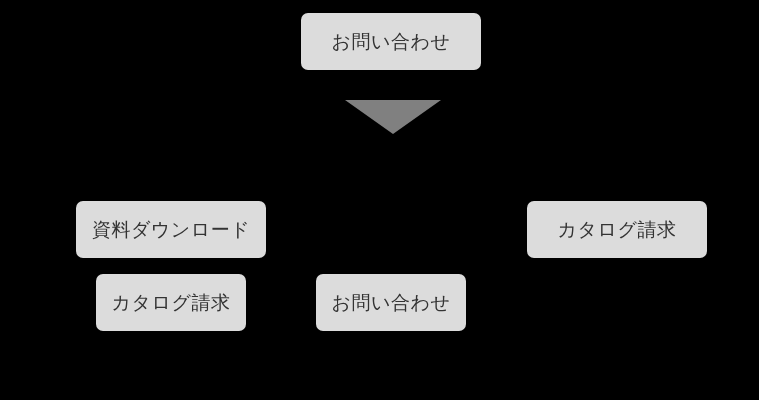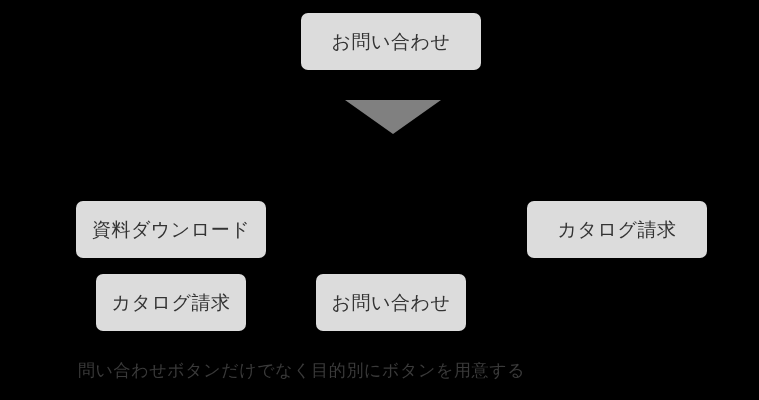--- a/index.html
+++ b/index.html
@@ -103,15 +103,14 @@
   </div>
 
   <div class="node row2 node-r2c1">
     <span>カタログ請求</span>
   </div>
 
   <div class="node row2 node-r2c2">
     <span>お問い合わせ</span>
   </div>
 
-  <div class="caption">問い合わせボタンだけでなく目的別にボタンを用意する</div>
 
 </div>
 
 </body></html>

